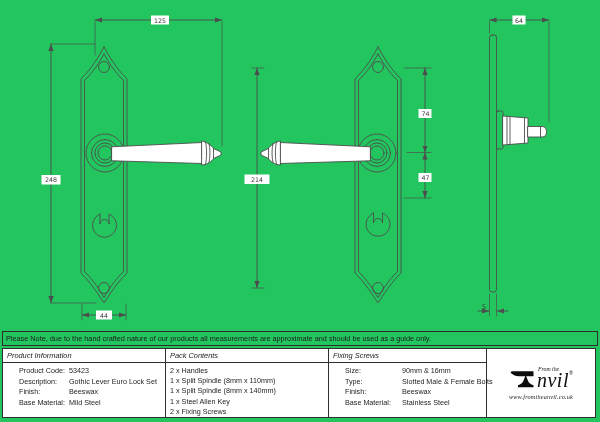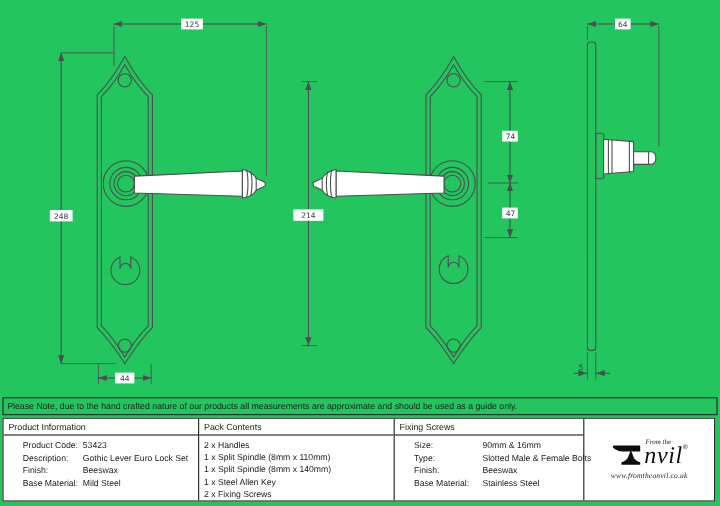--- a/index.html
+++ b/index.html
@@ -6,21 +6,21 @@
   .page{position:relative;width:600px;height:422px;background:#22c55e;font-family:"Liberation Sans",sans-serif;overflow:hidden;padding-left:36px;}
   svg.drawings{position:absolute;top:0;left:0;display:block;}
   .dim-text{font-family:"DejaVu Sans",sans-serif;font-size:6.3px;fill:#3a3a3a;}
   .note-bar{position:absolute;top:331px;left:2px;width:588px;height:13px;border:1px solid #2e2e2e;display:flex;align-items:center;padding:0 3px;font-size:7.3px;color:#1c1c1c;white-space:nowrap;}
   .spec-table{position:absolute;top:348px;left:2px;width:594px;height:70px;border:1px solid #2e2e2e;display:flex;box-sizing:border-box;background:#fff;}
   .col{border-right:1px solid #2e2e2e;display:flex;flex-direction:column;box-sizing:border-box;}
   .col1{width:163px;}
   .col2{width:163px;}
   .col3{width:158px;}
   .col4{flex:1;border-right:none;align-items:center;justify-content:center;}
-  .col-header{height:13px;border-bottom:1px solid #2e2e2e;padding:0 4px;font-size:7.4px;color:#1c1c1c;display:flex;align-items:center;flex:none;}
+  .col-header{height:13px;border-bottom:1px solid #2e2e2e;padding:0 4px;font-size:7.4px;color:#1c1c1c;display:flex;align-items:center;flex:none;font-style:italic;}
   .col-body{flex:1;padding:3px 4px 0;font-size:7.2px;color:#1c1c1c;}
   .kv{display:flex;line-height:10.6px;white-space:nowrap;}
   .kv .k{width:50px;flex:none;margin-left:12px;}
   .col3 .kv .k{width:57px;}
   .pack-item{line-height:10.2px;white-space:nowrap;}
   .logo{display:flex;flex-direction:column;align-items:center;}
   .logo-row{display:flex;align-items:center;font-style:italic;}
   .anvil-svg{width:27px;height:22px;display:block;}
   .logo-text{position:relative;padding-top:7px;margin-left:1px;}
   .from-the{position:absolute;top:0;left:1px;font-size:5.8px;font-family:"Liberation Serif",serif;color:#111;white-space:nowrap;}

